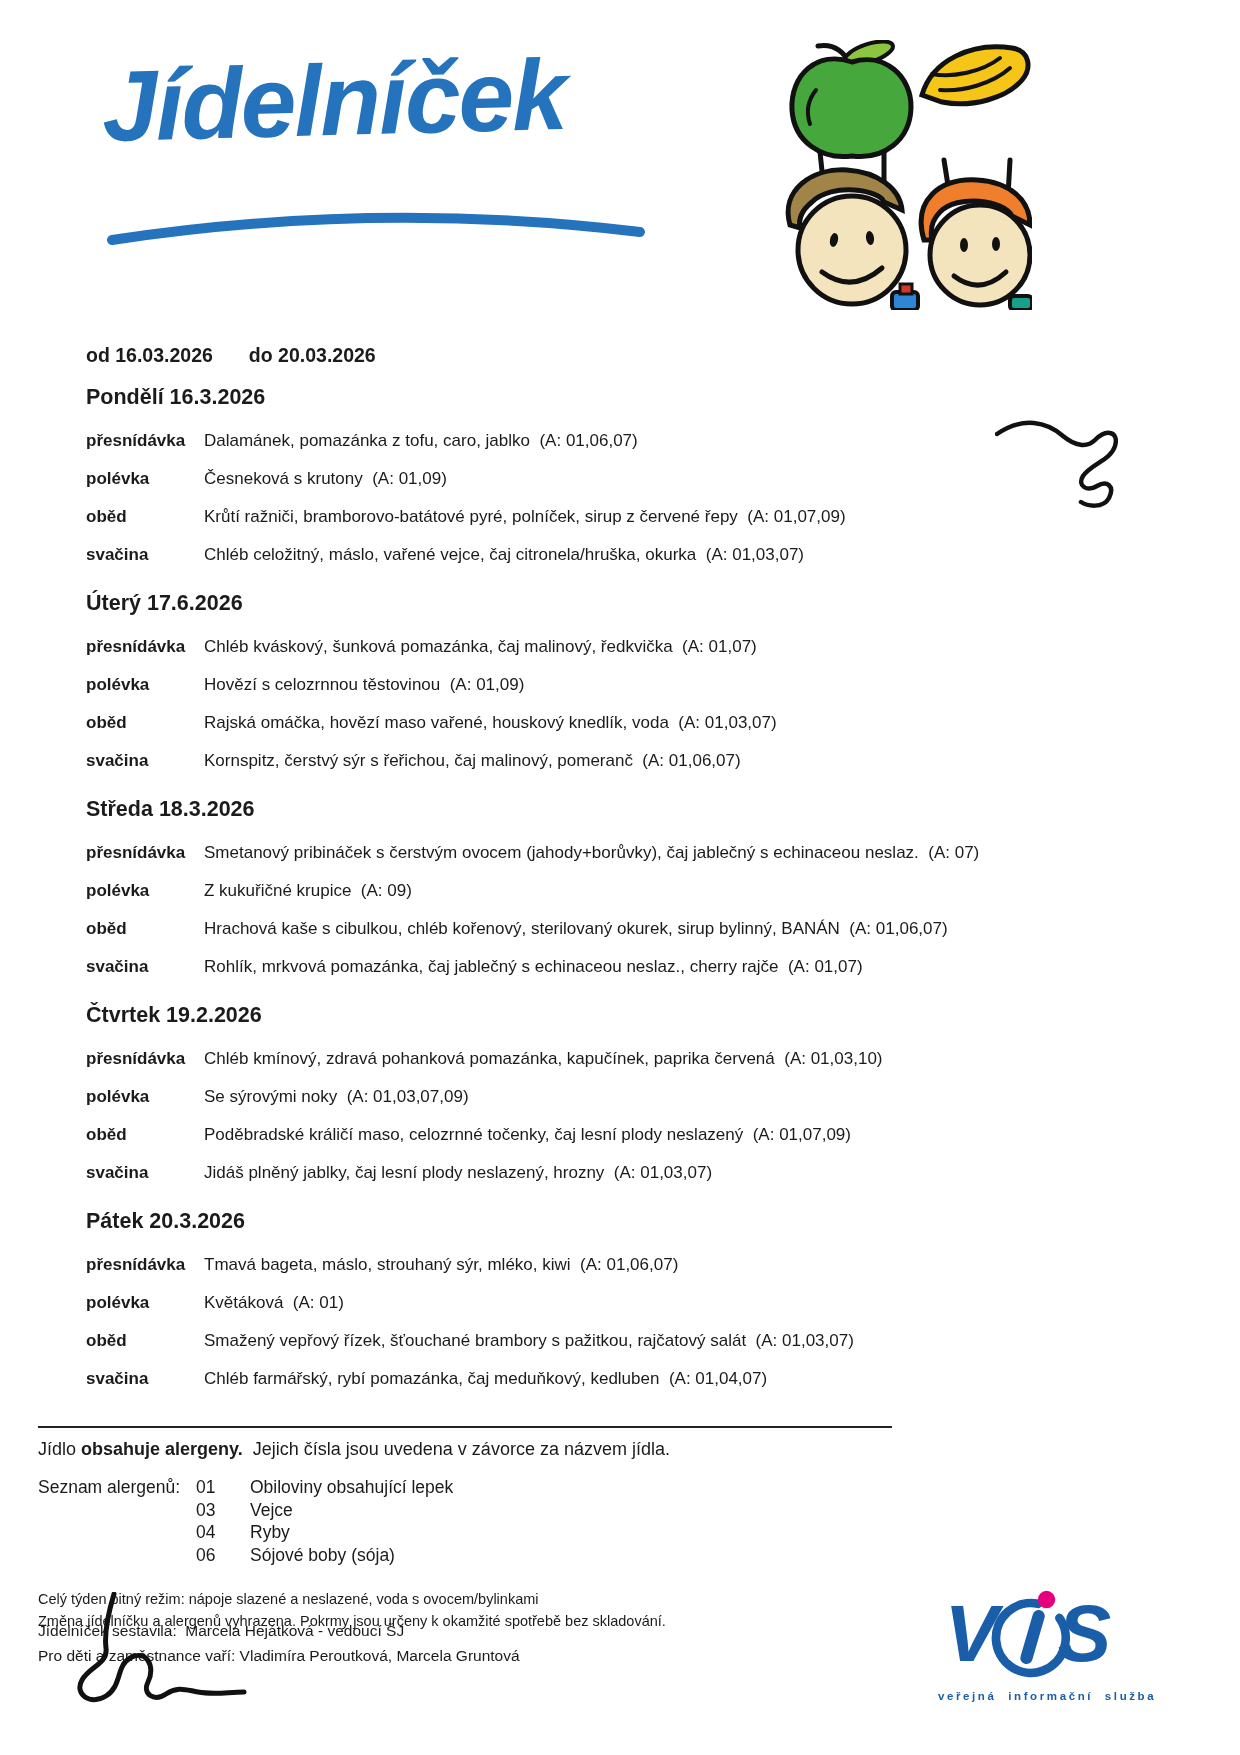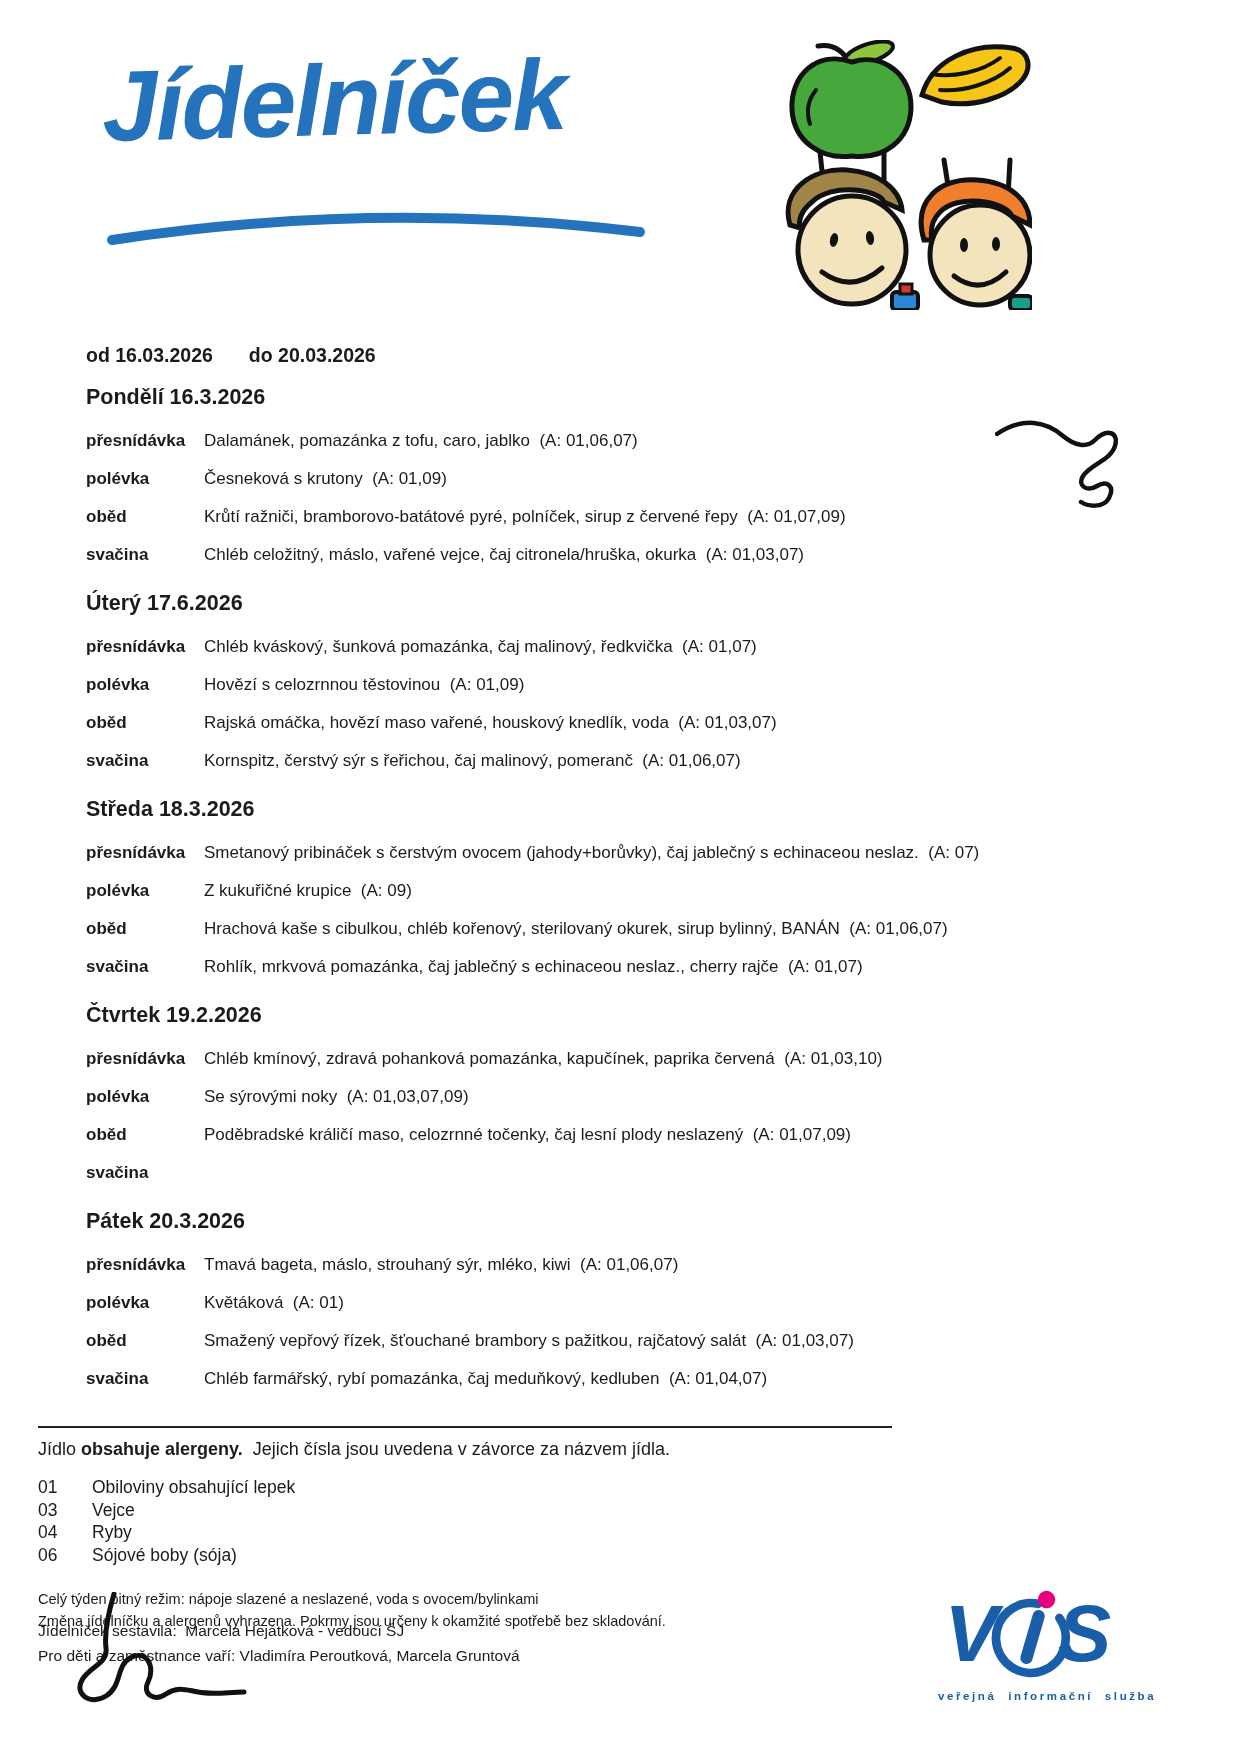--- a/index.html
+++ b/index.html
@@ -178,20 +178,21 @@
       <div class="meal-row">
           <span class="meal-label">polévka</span>
           <span class="meal-text">Se sýrovými noky  (A: 01,03,07,09)</span>
         </div>
       <div class="meal-row">
           <span class="meal-label">oběd</span>
           <span class="meal-text">Poděbradské králičí maso, celozrnné točenky, čaj lesní plody neslazený  (A: 01,07,09)</span>
         </div>
       <div class="meal-row">
           <span class="meal-label">svačina</span>
+          <span class="meal-text">Jidáš plněný jablky, čaj lesní plody neslazený, hrozny  (A: 01,03,07)</span>
         </div>
     </div>
 
     <div class="day-section">
       <h2 class="day-heading">Pátek 20.3.2026</h2>
       <div class="meal-row">
           <span class="meal-label">přesnídávka</span>
           <span class="meal-text">Tmavá bageta, máslo, strouhaný sýr, mléko, kiwi  (A: 01,06,07)</span>
         </div>
       <div class="meal-row">
@@ -208,20 +209,21 @@
         </div>
     </div>
   </div>
 
   <div class="bottom">
     <div class="divider"></div>
 
     <p class="allergen-note"><span>Jídlo </span><strong>obsahuje alergeny.</strong><span>  Jejich čísla jsou uvedena v závorce za názvem jídla.</span></p>
 
     <div class="allergen-table">
+      <span class="seznam-label">Seznam alergenů:</span>
       <div class="al-col1">
         <div class="al-row">
             <span class="al-code">01</span>
             <span class="al-name">Obiloviny obsahující lepek</span>
           </div>
         <div class="al-row">
             <span class="al-code">03</span>
             <span class="al-name">Vejce</span>
           </div>
         <div class="al-row">

